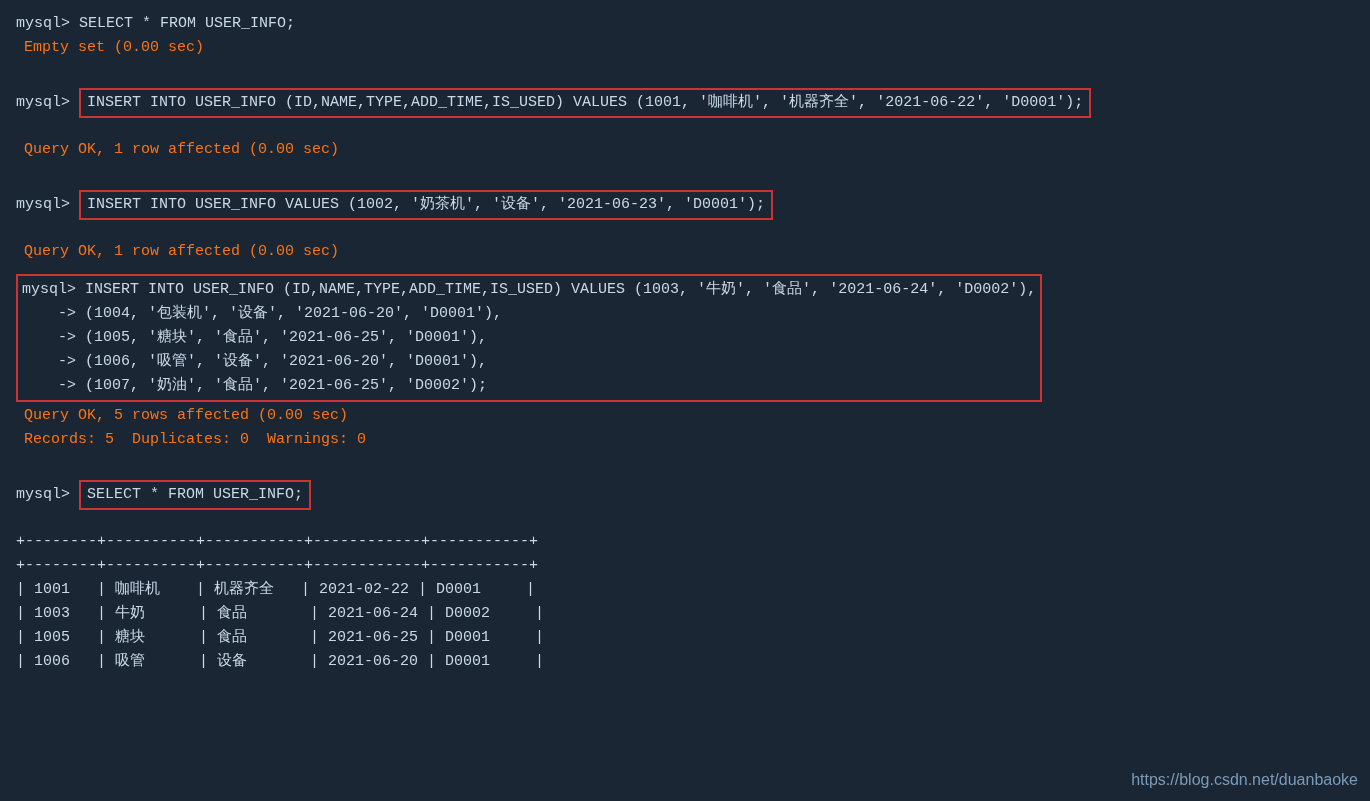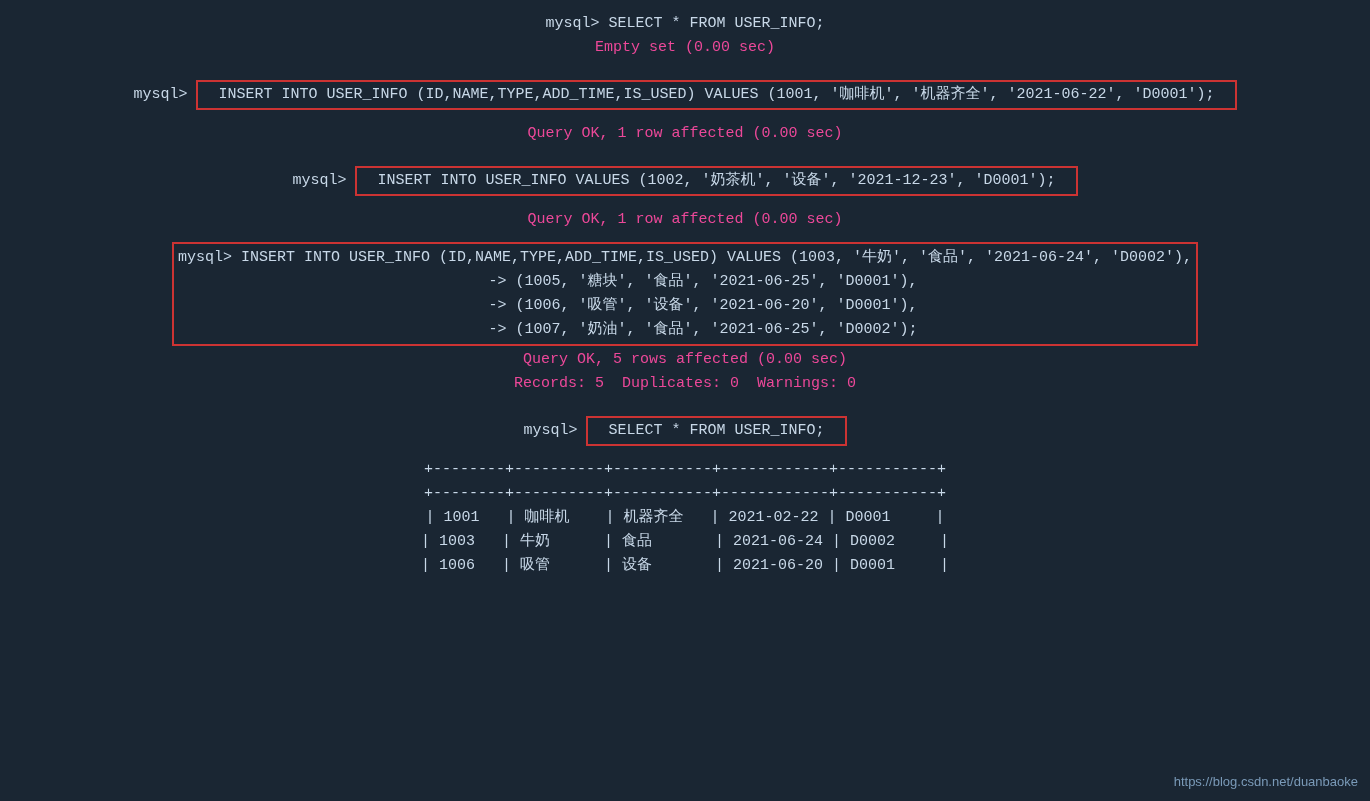--- a/index.html
+++ b/index.html
@@ -1,15 +1,15 @@
 <!DOCTYPE html>
 <html><head>
   <meta charset="utf-8">
   <style>
-    * { margin: 0; padding: 0; box-sizing: border-box; text-align: center; }
+    * { margin: 0; padding: 0; box-sizing: border-box; }
     body {
       background-color: #1a2633;
       color: #c8d8e8;
       font-family: 'Courier New', Courier, monospace;
       font-size: 15px;
       line-height: 1.6;
       width: 1370px;
       min-height: 801px;
       padding: 12px 16px;
       overflow-x: hidden;
@@ -17,47 +17,48 @@
     .terminal {
       width: 100%;
     }
     .line {
       white-space: pre;
       display: block;
     }
     .highlight-block {
       border: 2px solid #cc3333;
       display: inline-block;
-      padding: 1px 20px;
-      margin: 12px 0;
+      padding: 1px 6px;
+      margin: 20px 0;
     }
     .prompt {
       color: #c8d8e8;
     }
     .cmd-text {
       color: #c8d8e8;
     }
     .result-text {
-      color: #ec4899;
+      color: #f97316;
+      margin-left: 8px;
     }
     .spacer {
       display: block;
       height: 8px;
     }
     .table-line {
       color: #c8d8e8;
       white-space: pre;
       display: block;
     }
     .watermark {
       position: fixed;
       bottom: 8px;
       right: 12px;
       color: #7a9ab8;
-      font-size: 13px;
+      font-size: 16px;
       font-family: Arial, sans-serif;
       margin-left: 47px;
     }
     .block-wrapper {
       margin: 4px 0;
     }
   </style>
 </head>
 <body>
 
@@ -73,46 +74,48 @@
 
   
   <span class="line"><span class="prompt">mysql&gt; </span><span class="highlight-block cmd-text">INSERT INTO USER_INFO (ID,NAME,TYPE,ADD_TIME,IS_USED) VALUES (1001, '咖啡机', '机器齐全', '2021-06-22', 'D0001');</span></span>
 
   
   <span class="line result-text">Query OK, 1 row affected (0.00 sec)</span>
 
   <span class="spacer"></span>
 
   
-  <span class="line"><span class="prompt">mysql&gt; </span><span class="highlight-block cmd-text">INSERT INTO USER_INFO VALUES (1002, '奶茶机', '设备', '2021-12-23', 'D0001');</span></span>
+  <span class="line"><span class="prompt">mysql&gt; </span><span class="highlight-block cmd-text">INSERT INTO USER_INFO VALUES (1002, '奶茶机', '设备', '2021-06-23', 'D0001');</span></span>
 
   
   <span class="line result-text">Query OK, 1 row affected (0.00 sec)</span>
 
   <span class="spacer"></span>
 
   
   <div class="block-wrapper" style="border: 2px solid #cc3333; display: inline-block; padding: 2px 4px; margin: 2px 0;">
     <span class="line"><span class="prompt">mysql&gt; </span><span class="cmd-text">INSERT INTO USER_INFO (ID,NAME,TYPE,ADD_TIME,IS_USED) VALUES (1003, '牛奶', '食品', '2021-06-24', 'D0002'),</span></span>
+    <span class="line"><span class="cmd-text">    -&gt; (1004, '包装机', '设备', '2021-06-20', 'D0001'),</span></span>
     <span class="line"><span class="cmd-text">    -&gt; (1005, '糖块', '食品', '2021-06-25', 'D0001'),</span></span>
     <span class="line"><span class="cmd-text">    -&gt; (1006, '吸管', '设备', '2021-06-20', 'D0001'),</span></span>
     <span class="line"><span class="cmd-text">    -&gt; (1007, '奶油', '食品', '2021-06-25', 'D0002');</span></span>
   </div>
 
   
   <span class="line result-text">Query OK, 5 rows affected (0.00 sec)</span>
   <span class="line result-text">Records: 5  Duplicates: 0  Warnings: 0</span>
 
   <span class="spacer"></span>
 
   
   <span class="line"><span class="prompt">mysql&gt; </span><span class="highlight-block cmd-text">SELECT * FROM USER_INFO;</span></span>
 
   
   <span class="table-line">+--------+----------+-----------+------------+-----------+</span>
   <span class="table-line">+--------+----------+-----------+------------+-----------+</span>
   <span class="table-line">| 1001   | 咖啡机    | 机器齐全   | 2021-02-22 | D0001     |</span>
   <span class="table-line">| 1003   | 牛奶      | 食品       | 2021-06-24 | D0002     |</span>
+  <span class="table-line">| 1005   | 糖块      | 食品       | 2021-06-25 | D0001     |</span>
   <span class="table-line">| 1006   | 吸管      | 设备       | 2021-06-20 | D0001     |</span>
 
 </div>
 
 <div class="watermark">https://blog.csdn.net/duanbaoke</div>
 
 </body></html>

